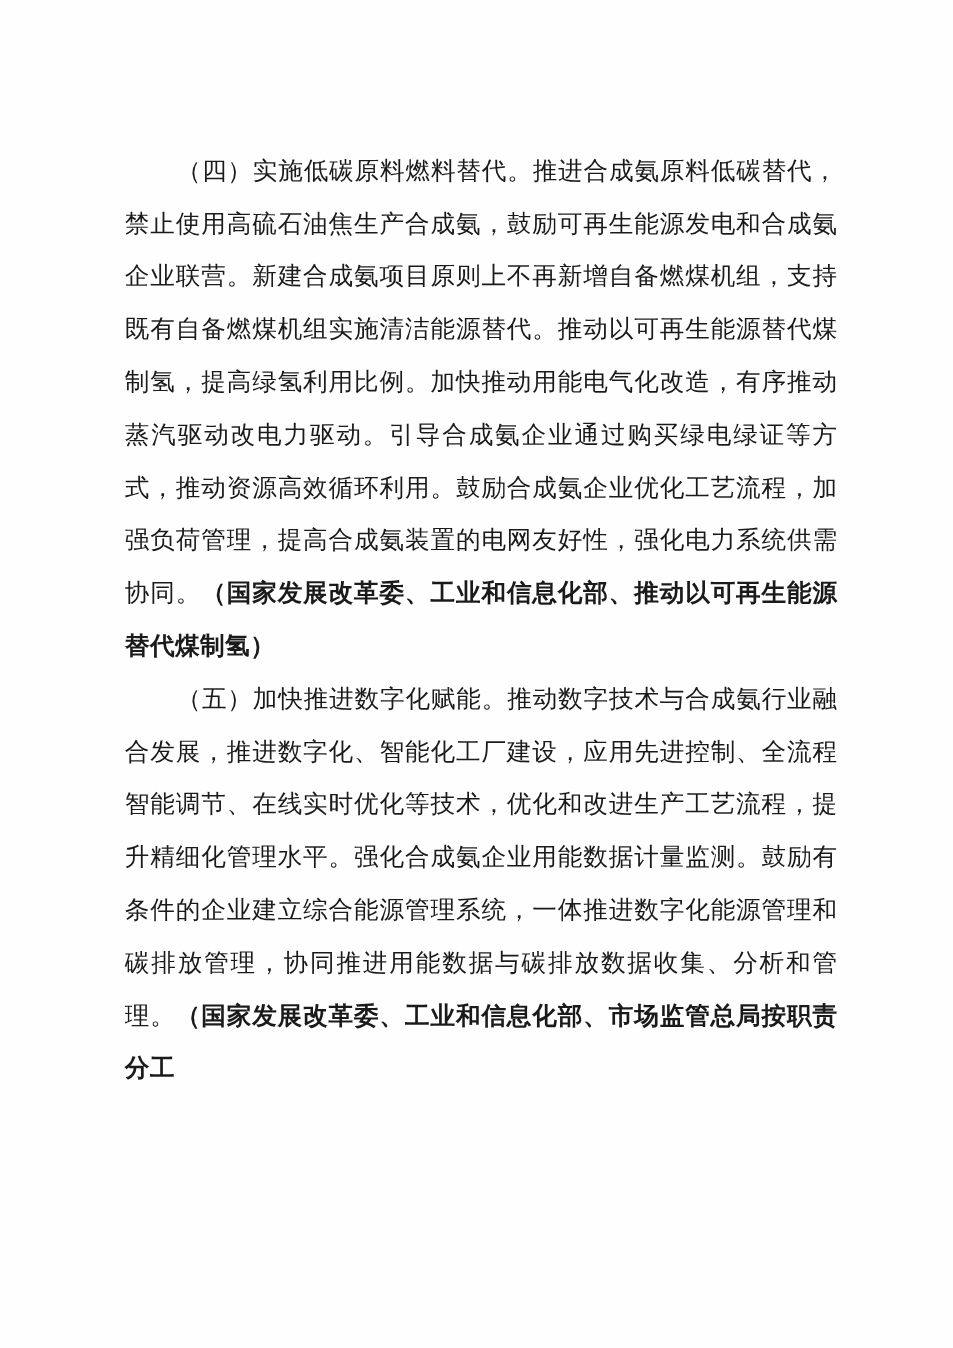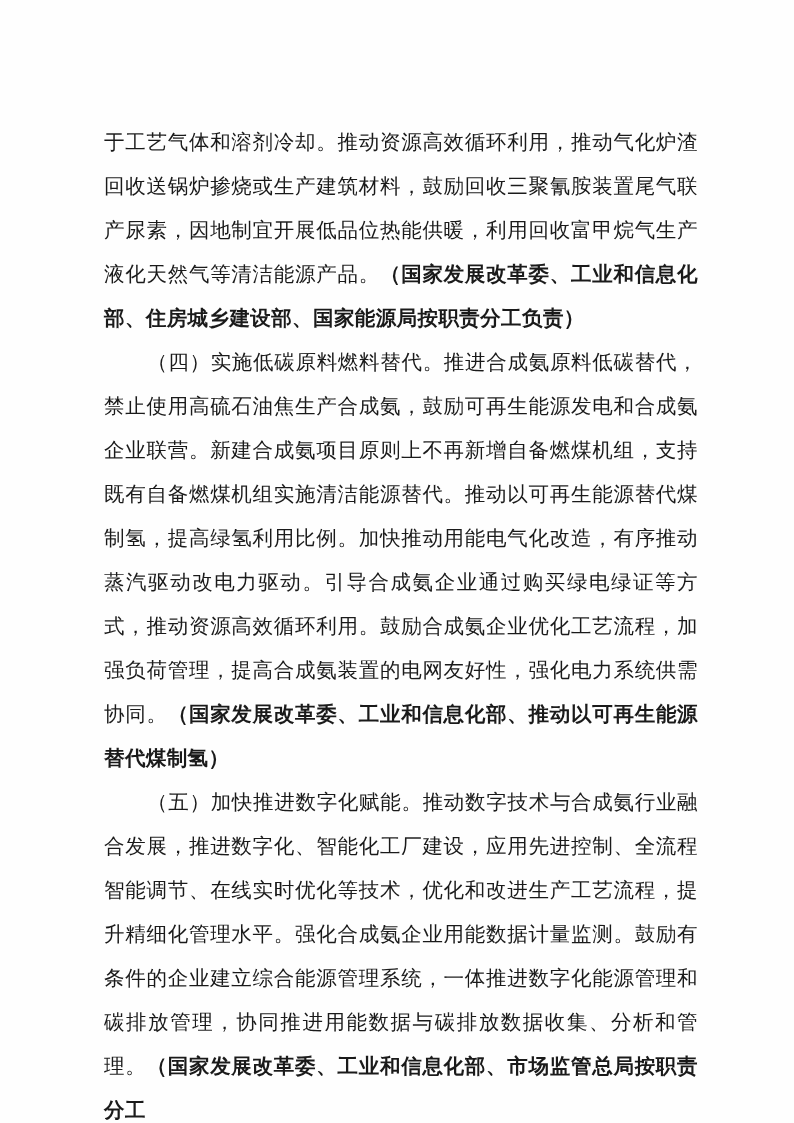--- a/index.html
+++ b/index.html
@@ -44,20 +44,19 @@
   .doc-body p {
     font-weight: 500;
   }
 </style>
 </head>
 <body>
 
 <div class="page">
   <div class="doc-body">
 
-    <p class="para"><span>于工艺气体和溶剂冷却。推动资源高效循环利用，推动气化炉渣回收送锅炉掺烧或生产建筑材料，鼓励回收三聚氰胺装置尾气联产尿素，因地制宜开展低品位热能供暖，利用回收富甲烷气生产液化天然气等清洁能源产品。</span><span class="bold-seg">（国家发展改革委、工业和信息化部、住房城乡建设部、国家能源局按职责分工负责）</span></p>
 
     <p class="para indent"><span>（四）实施低碳原料燃料替代。推进合成氨原料低碳替代，禁止使用高硫石油焦生产合成氨，鼓励可再生能源发电和合成氨企业联营。新建合成氨项目原则上不再新增自备燃煤机组，支持既有自备燃煤机组实施清洁能源替代。推动以可再生能源替代煤制氢，提高绿氢利用比例。加快推动用能电气化改造，有序推动蒸汽驱动改电力驱动。引导合成氨企业通过购买绿电绿证等方式，推动资源高效循环利用。鼓励合成氨企业优化工艺流程，加强负荷管理，提高合成氨装置的电网友好性，强化电力系统供需协同。</span><span class="bold-seg">（国家发展改革委、工业和信息化部、推动以可再生能源替代煤制氢）</span></p>
 
     <p class="para indent"><span>（五）加快推进数字化赋能。推动数字技术与合成氨行业融合发展，推进数字化、智能化工厂建设，应用先进控制、全流程智能调节、在线实时优化等技术，优化和改进生产工艺流程，提升精细化管理水平。强化合成氨企业用能数据计量监测。鼓励有条件的企业建立综合能源管理系统，一体推进数字化能源管理和碳排放管理，协同推进用能数据与碳排放数据收集、分析和管理。</span><span class="bold-seg">（国家发展改革委、工业和信息化部、市场监管总局按职责分工</span></p>
 
   </div>
 </div>
 
 </body></html>

